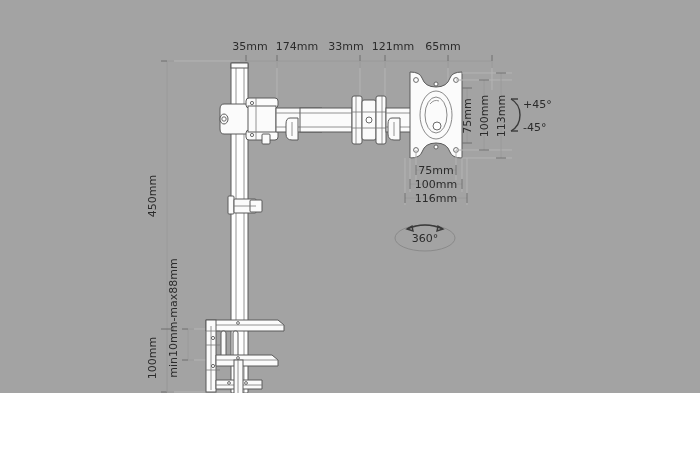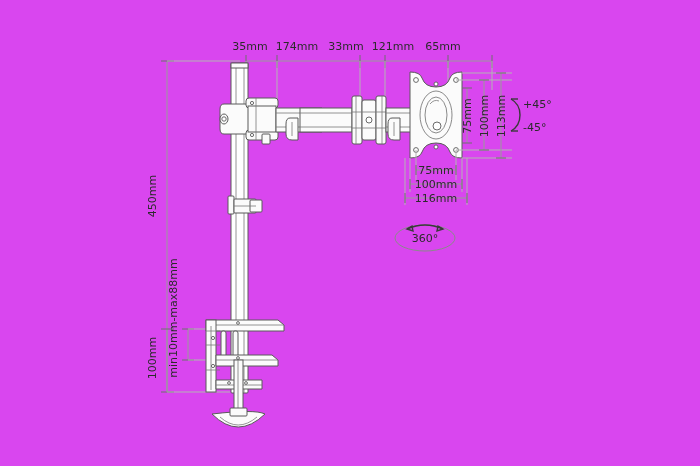--- a/index.html
+++ b/index.html
@@ -6,22 +6,22 @@
     margin: 0;
     padding: 0;
     background: #ffffff;
   }
   body {
     font-family: "DejaVu Sans", sans-serif;
   }
   #canvas {
     position: relative;
     width: 700px;
-    height: 466px;
-    background: #d946ef;
+    height: 393px;
+    background: #a3a3a3;
     overflow: hidden;
   }
   #drawing {
     position: absolute;
     left: 0;
     top: 0;
     width: 700px;
     height: 466px;
   }
   .dimtext {

